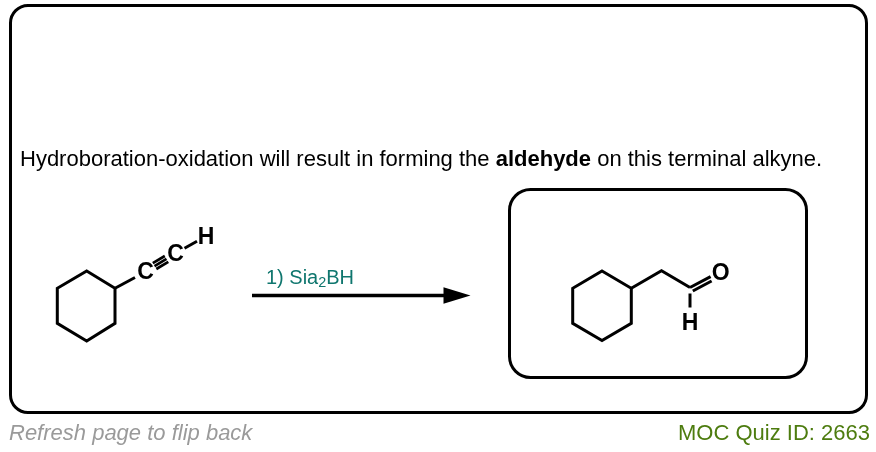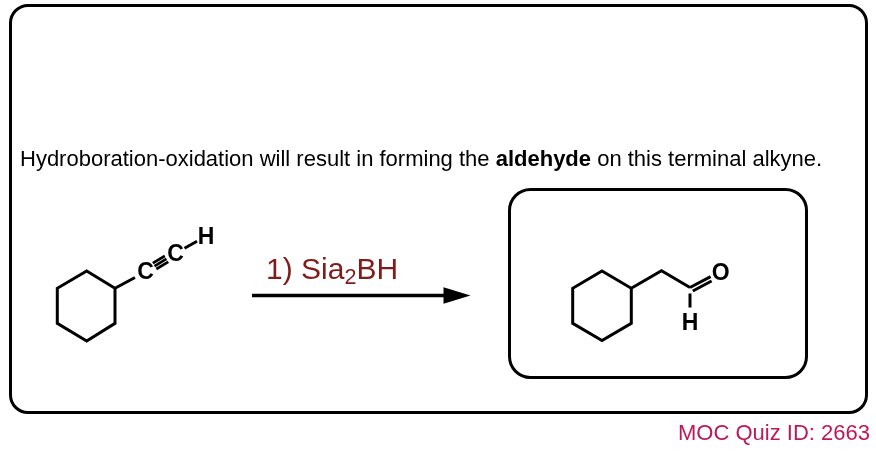--- a/index.html
+++ b/index.html
@@ -73,24 +73,25 @@
   }
   .atom {
     font-family: "Liberation Sans", sans-serif;
     font-size: 23px;
     font-weight: bold;
     fill: #000;
     text-anchor: middle;
   }
   .reagent {
     position: absolute;
-    font-size: 30px;
+    font-size: 20px;
     line-height: 22px;
     white-space: nowrap;
-    color: #7f1d1d;
+    color: #0f766e;
+    margin-top: 8px;
   }
   .reagent sub {
     font-size: 0.72em;
     vertical-align: -0.22em;
   }
   .r1 { left: 266px; top: 258px; }
   .r2 { left: 264px; top: 308px; }
   .r3 { left: 293px; top: 337px; }
   .footer-left {
     position: absolute;
@@ -101,21 +102,21 @@
     font-style: italic;
     color: #9a9a9a;
     white-space: nowrap;
   }
   .footer-right {
     position: absolute;
     right: 6px;
     top: 422px;
     font-size: 22px;
     line-height: 22px;
-    color: #be185d;
+    color: #4d7c0f;
     white-space: nowrap;
   }
 </style>
 </head>
 <body>
 
 <div class="page">
 
   <div class="card"></div>
 
@@ -154,15 +155,16 @@
       <text class="atom" x="720.8" y="279.5">O</text>
       <line class="bond" x1="690" y1="293.5" x2="690" y2="307.5"></line>
       <text class="atom" x="690" y="329.5">H</text>
     </g>
   </svg>
 
   <div class="reagent r1"><span>1) Sia</span><sub>2</sub><span>BH</span></div>
 
 
 
+  <div class="footer-left">Refresh page to flip back</div>
   <div class="footer-right">MOC Quiz ID: 2663</div>
 
 </div>
 
 </body></html>

